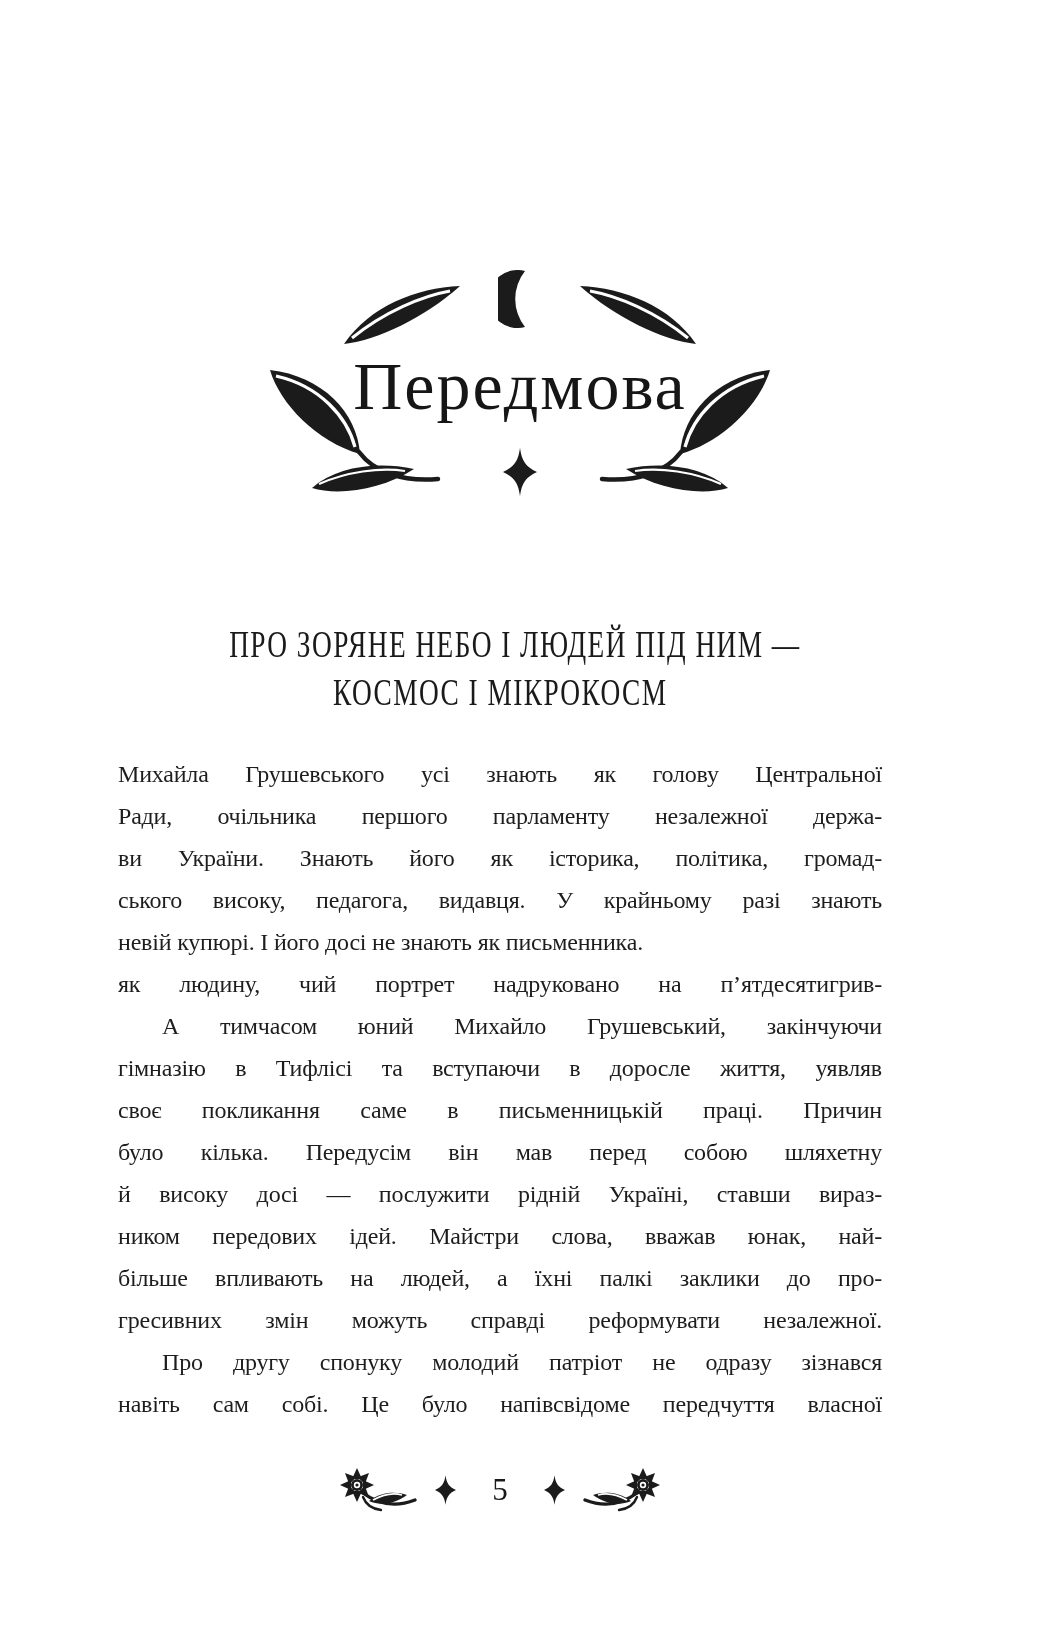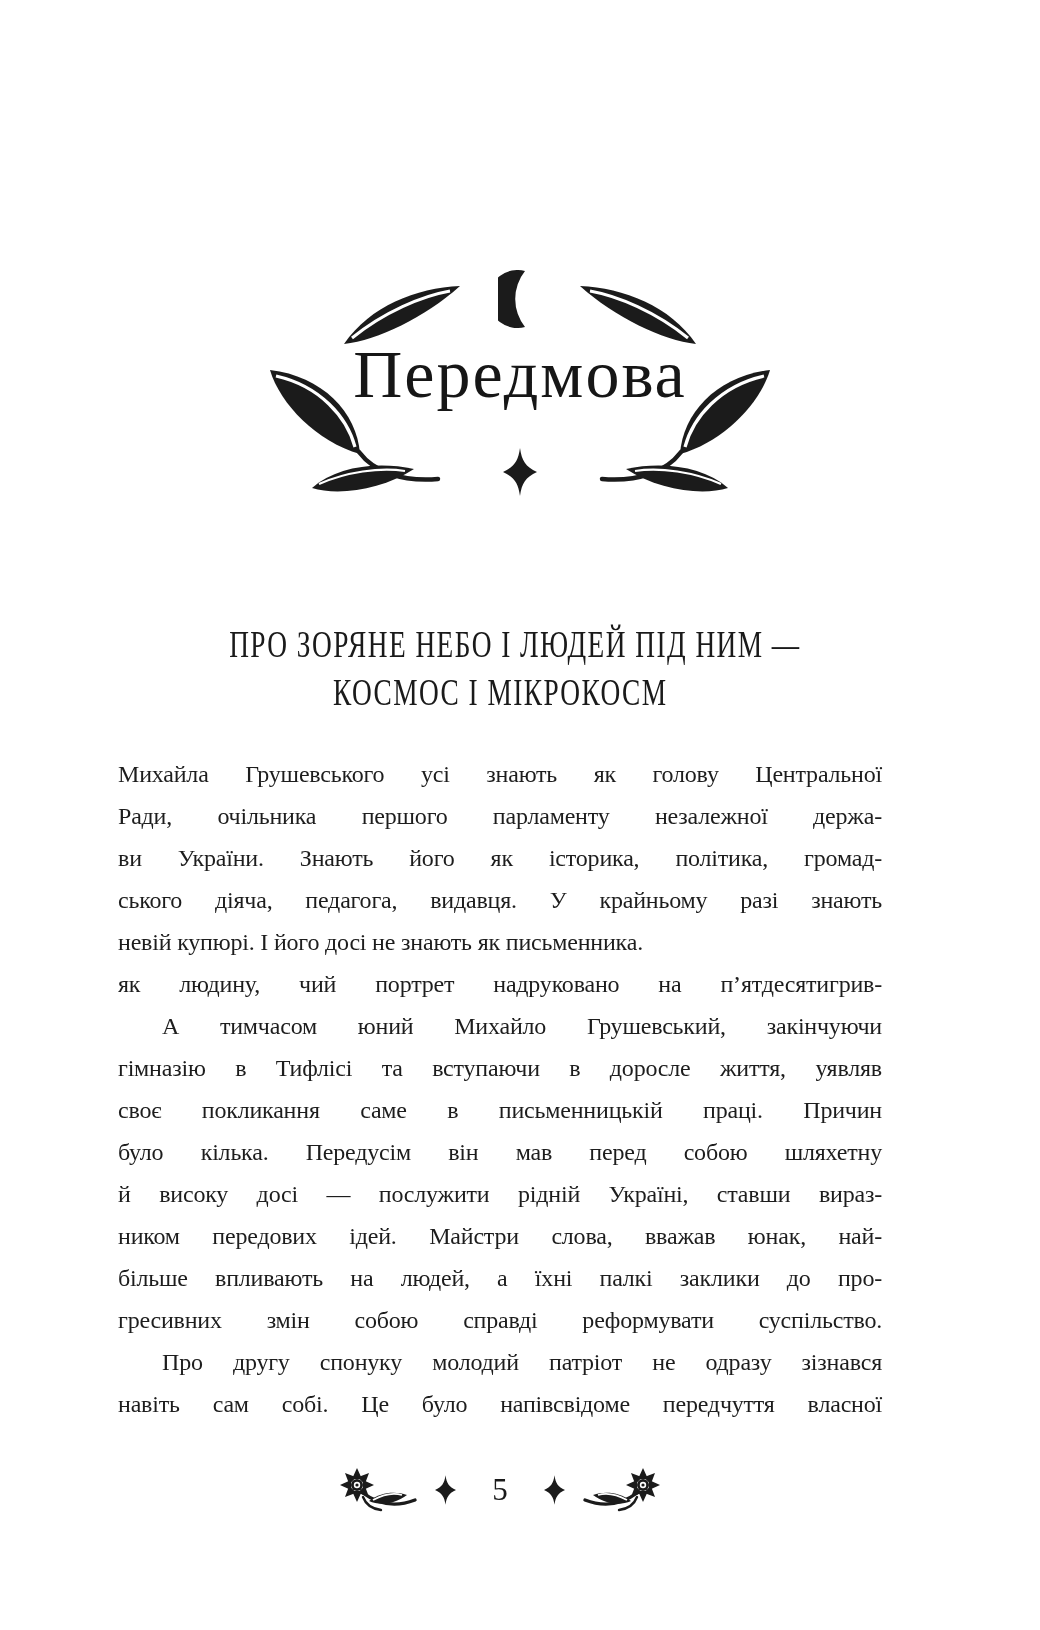--- a/index.html
+++ b/index.html
@@ -29,21 +29,21 @@
     height:248px;
   }
   .header-orn svg{display:block;}
   .leaf-tl{position:absolute;left:112px;top:20px;width:120px;height:66px;}
   .leaf-tr{position:absolute;right:112px;top:20px;width:120px;height:66px;transform:scaleX(-1);}
   .crescent{position:absolute;left:268px;top:8px;width:44px;height:58px;}
   .branch-l{position:absolute;left:32px;top:100px;width:180px;height:135px;}
   .branch-r{position:absolute;right:32px;top:100px;width:180px;height:135px;transform:scaleX(-1);}
   .orn-title{
     position:absolute;
-    top:76px;left:0;width:100%;
+    top:88px;left:0;width:100%;
     text-align:center;
     font-size:68px;
     line-height:72px;
     letter-spacing:2px;
     color:#161616;
   }
   .sparkle-top{position:absolute;left:273px;top:186px;width:34px;height:48px;}
 
   
   .subtitle{
@@ -147,31 +147,31 @@
   <div class="subtitle">
     <div class="subtitle-line"><span>ПРО ЗОРЯНЕ НЕБО І ЛЮДЕЙ ПІД НИМ —</span></div>
     <div class="subtitle-line"><span>КОСМОС І МІКРОКОСМ</span></div>
   </div>
 
   <div class="body-text">
 
   <div class="line j">Михайла Грушевського усі знають як голову Центральної</div>
       <div class="line j">Ради, очільника першого парламенту незалежної держа-</div>
       <div class="line j">ви України. Знають його як історика, політика, громад-</div>
-      <div class="line j">ського діяча, педагога, видавця. У крайньому разі знають</div>
+      <div class="line j">ського високу, педагога, видавця. У крайньому разі знають</div>
       <div class="line">невій купюрі. І його досі не знають як письменника.</div>
       <div class="line j">як людину, чий портрет надруковано на п’ятдесятигрив-</div>
       <div class="line j indent">А тимчасом юний Михайло Грушевський, закінчуючи</div>
       <div class="line j">гімназію в Тифлісі та вступаючи в доросле життя, уявляв</div>
       <div class="line j">своє покликання саме в письменницькій праці. Причин</div>
       <div class="line j">було кілька. Передусім він мав перед собою шляхетну</div>
       <div class="line j">й високу досі — послужити рідній Україні, ставши вираз-</div>
       <div class="line j">ником передових ідей. Майстри слова, вважав юнак, най-</div>
       <div class="line j">більше впливають на людей, а їхні палкі заклики до про-</div>
-      <div class="line j">гресивних змін собою справді реформувати суспільство.</div>
+      <div class="line j">гресивних змін можуть справді реформувати незалежної.</div>
       <div class="line j indent">Про другу спонуку молодий патріот не одразу зізнався</div>
       <div class="line j">навіть сам собі. Це було напівсвідоме передчуття власної</div>
     </div>
 
   <div class="footer">
 
     <svg class="flower-l" viewBox="0 0 84 46">
       <g transform="translate(22,18)">
         <g fill="var(--ink)">
           <path d="M-5,-6 L0,-17 L5,-6 Z"></path>

